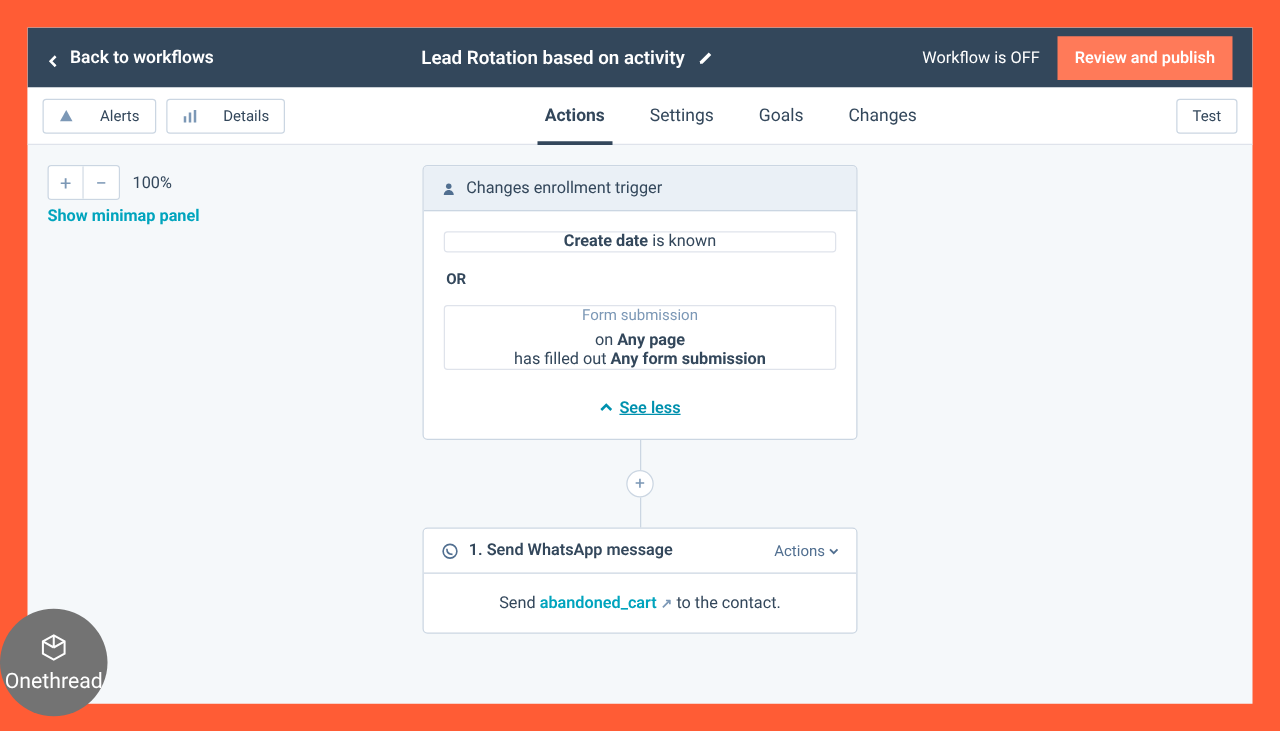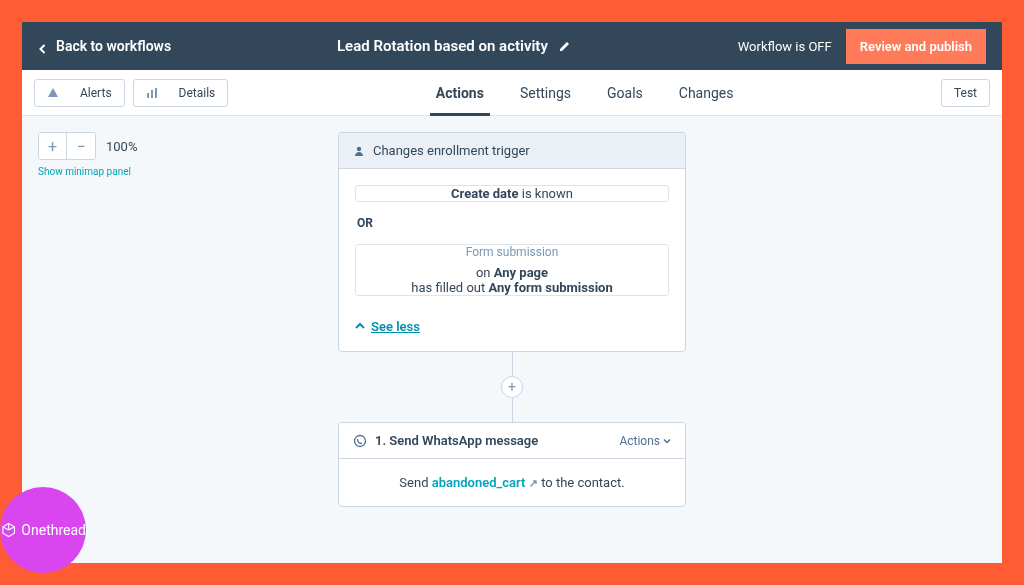--- a/index.html
+++ b/index.html
@@ -17,40 +17,40 @@
 .tab{font-size:14px;color:#33475b;padding:14px 0;cursor:pointer;position:relative}
 .tab.active{font-weight:700}
 .tab.active::after{content:"";position:absolute;bottom:-1px;left:-6px;right:-6px;height:3px;background:#33475b}
 .tb-right{display:flex;gap:8px}
 .canvas{position:relative;height:447px;overflow:hidden}
 .zoom{position:absolute;top:16px;left:16px;display:flex;align-items:center;gap:10px}
 .zoom-btns{display:flex;border:1px solid #cbd6e2;border-radius:3px;overflow:hidden}
 .zoom-btn{width:28px;height:26px;background:#fff;border:none;font-size:16px;color:#7c98b6;cursor:pointer;display:flex;align-items:center;justify-content:center}
 .zoom-btn:first-child{border-right:1px solid #cbd6e2}
 .zoom-pct{font-size:13px;color:#33475b}
-.minimap{position:absolute;top:50px;left:16px;color:#00a4bd;font-size:10px;font-weight:400;cursor:pointer}
+.minimap{position:absolute;top:50px;left:16px;color:#00a4bd;font-size:13px;font-weight:700;cursor:pointer}
 .flow{position:absolute;left:50%;transform:translateX(-50%);top:16px;width:348px;display:flex;flex-direction:column;align-items:center}
 .card{background:#fff;border:1px solid #cbd6e2;border-radius:4px;width:100%;overflow:hidden}
 .card-h{background:#eaf0f6;padding:10px 14px;font-size:13px;color:#33475b;display:flex;align-items:center;gap:8px;border-bottom:1px solid #cbd6e2}
 .card-h.white{background:#fff}
 .card-h .grow{flex:1;font-weight:600}
 .act-link{color:#516f90;font-size:12px;display:flex;align-items:center;gap:3px;cursor:pointer}
 .card-b{padding:16px}
 .crit{border:1px solid #dfe3eb;border-radius:3px;text-align:center;font-size:13px;color:#33475b;margin-bottom:14px}
 .crit:last-of-type{margin-bottom:0}
 .crit-sub{color:#7c98b6;font-size:12px;margin-bottom:6px}
 .or{font-size:12px;font-weight:700;color:#33475b;margin:2px 0 14px 2px}
-.seeless{margin-top:20px}
+.seeless{text-align:center;margin-top:20px}
 .seeless a{color:#0091ae;font-weight:600;font-size:13px;text-decoration:underline;display:inline-flex;align-items:center;gap:6px;cursor:pointer}
 .conn{width:1px;height:24px;background:#cbd6e2}
 .plus-node{width:22px;height:22px;border:1px solid #cbd6e2;border-radius:50%;background:#fff;display:flex;align-items:center;justify-content:center;font-size:14px;color:#7c98b6;cursor:pointer}
 .msg-body{padding:16px;text-align:center;font-size:13px;color:#33475b}
 .msg-body .tpl{color:#00a4bd;font-weight:600}
 .ext{font-size:11px;color:#7c98b6}
-.logo{position:absolute;bottom:12px;left:0;width:86px;height:86px;border-radius:50%;background:#d946ef;color:#fff;display:flex;flex-direction:row;align-items:center;justify-content:center;font-size:14px;gap:4px}
+.logo{position:absolute;bottom:12px;left:0;width:86px;height:86px;border-radius:50%;background:#737373;color:#fff;display:flex;flex-direction:column;align-items:center;justify-content:center;font-size:17px;gap:4px}
 .logo svg{width:26px;height:26px}
 b{font-weight:700}
 </style>
 </head>
 <body>
 
 <div class="app">
   <div class="topbar">
     <div class="back">
       <svg width="10" height="10" viewBox="0 0 10 10" fill="none">

